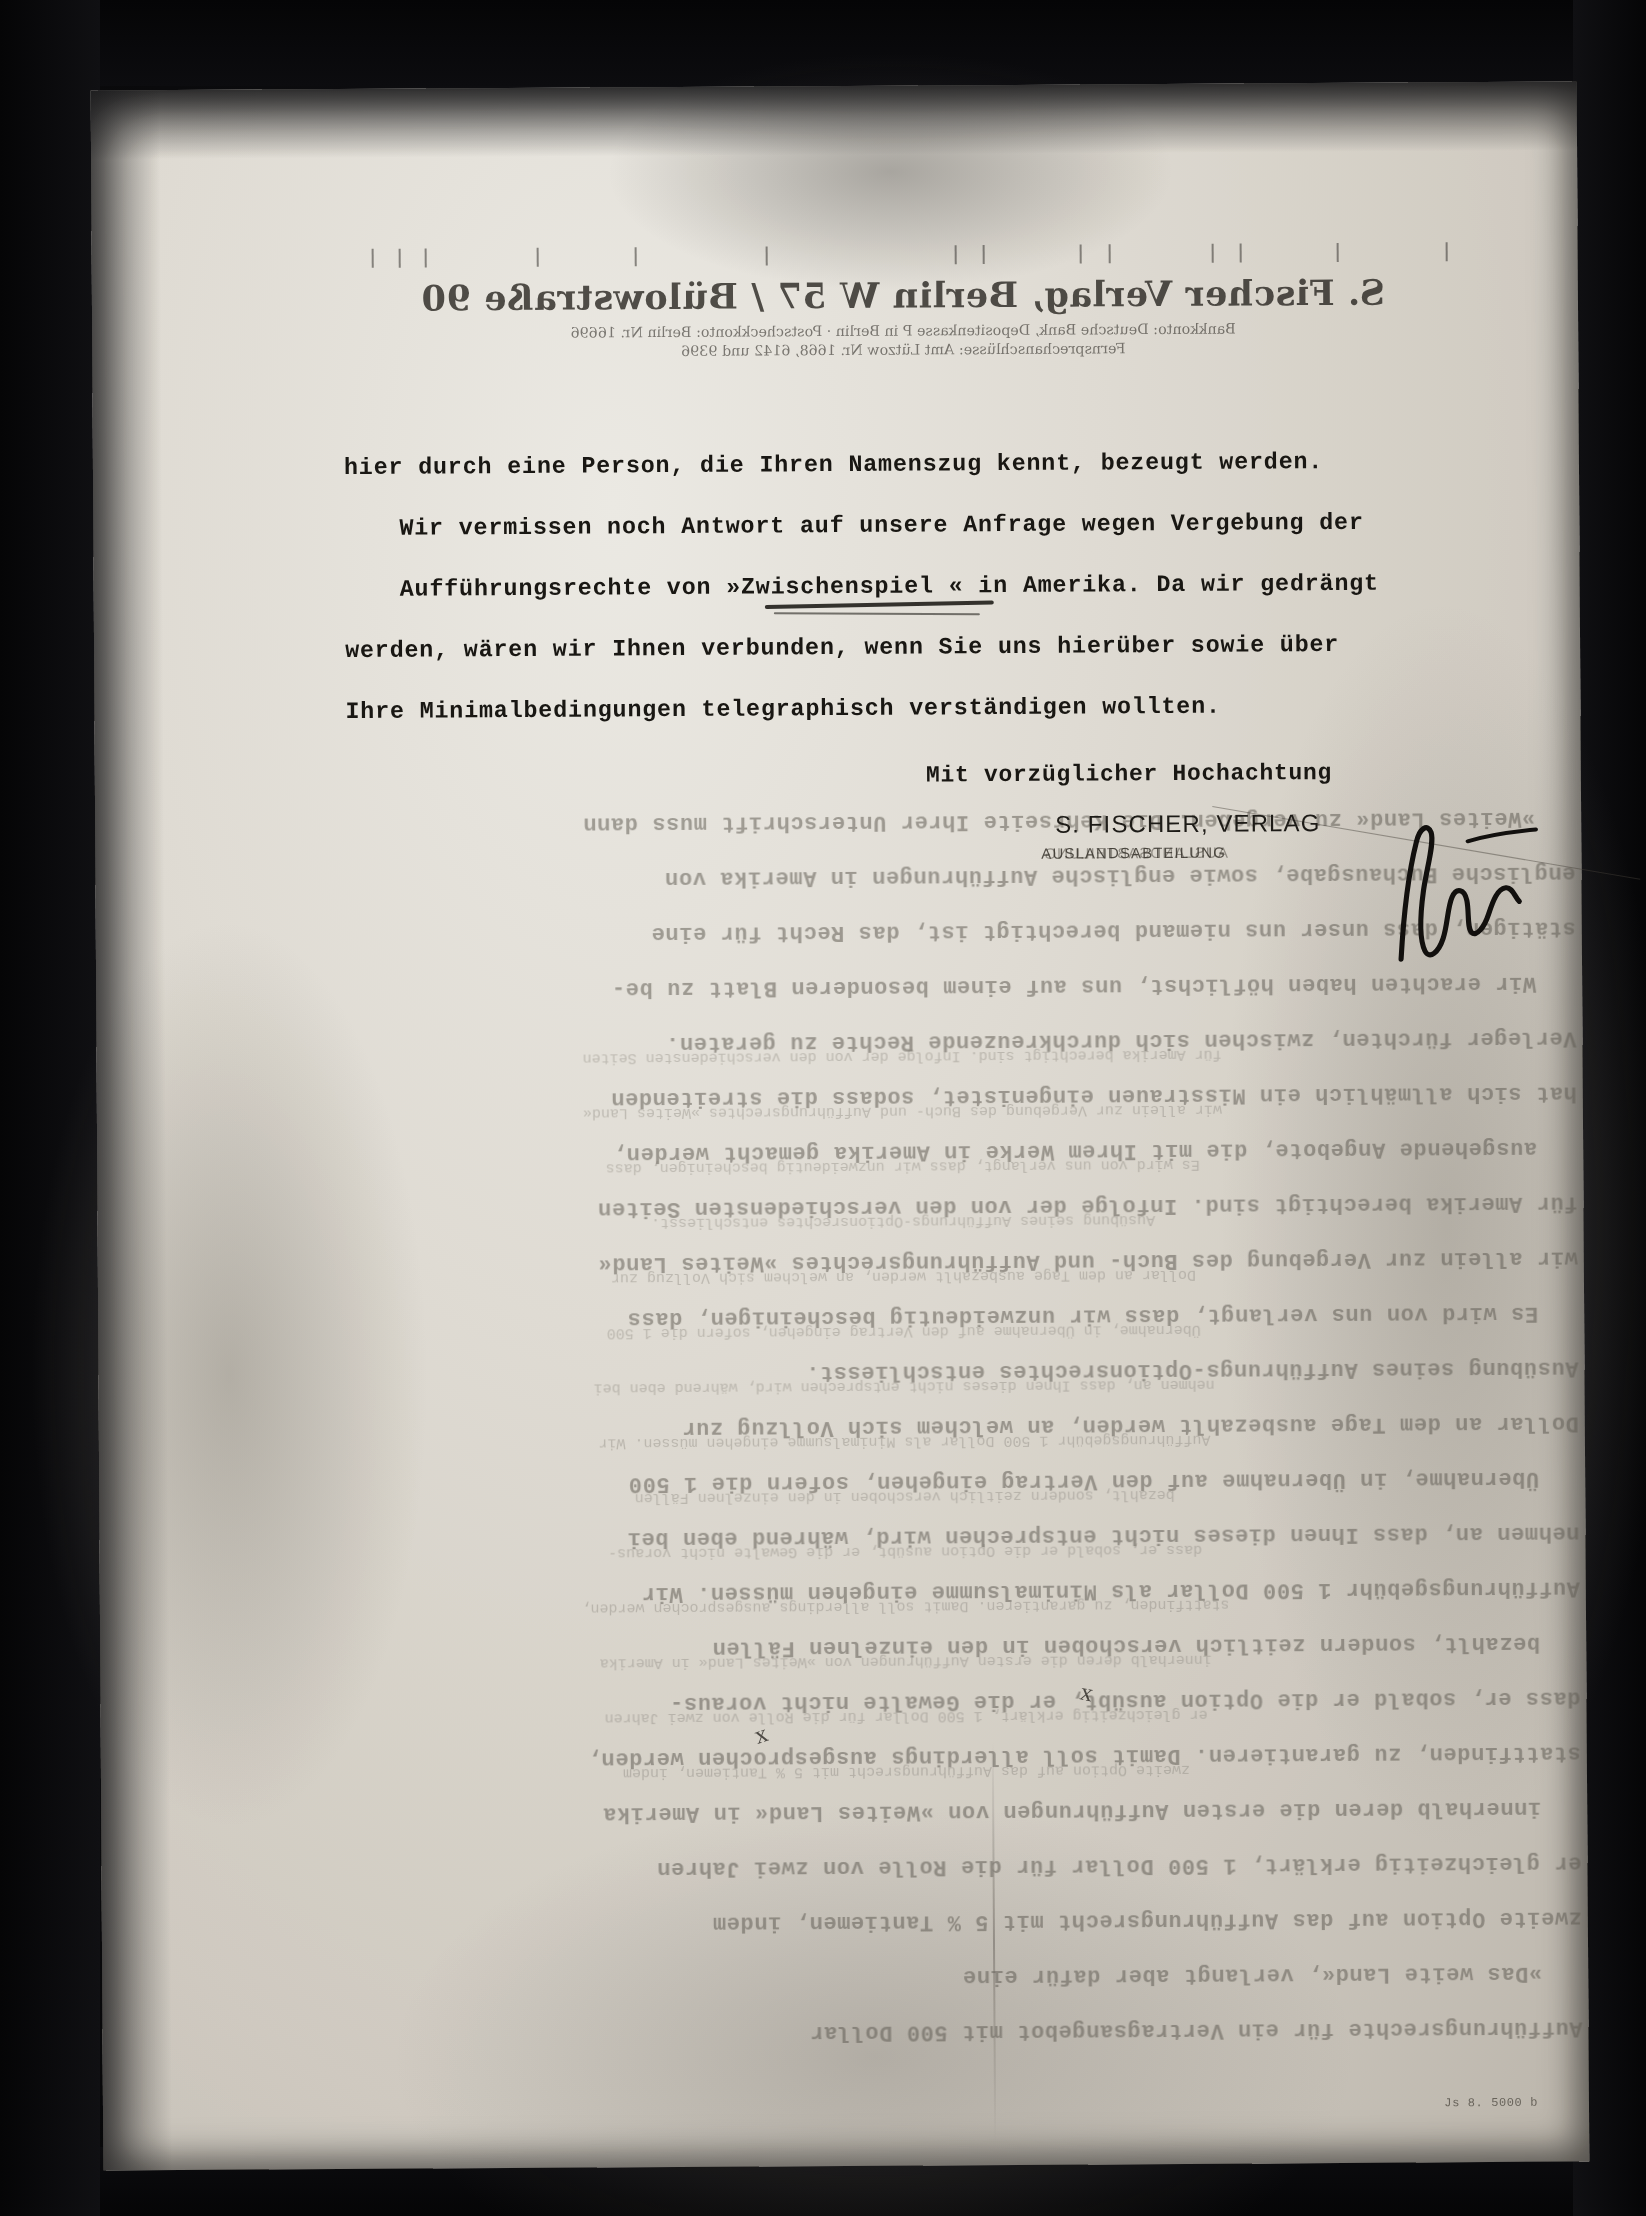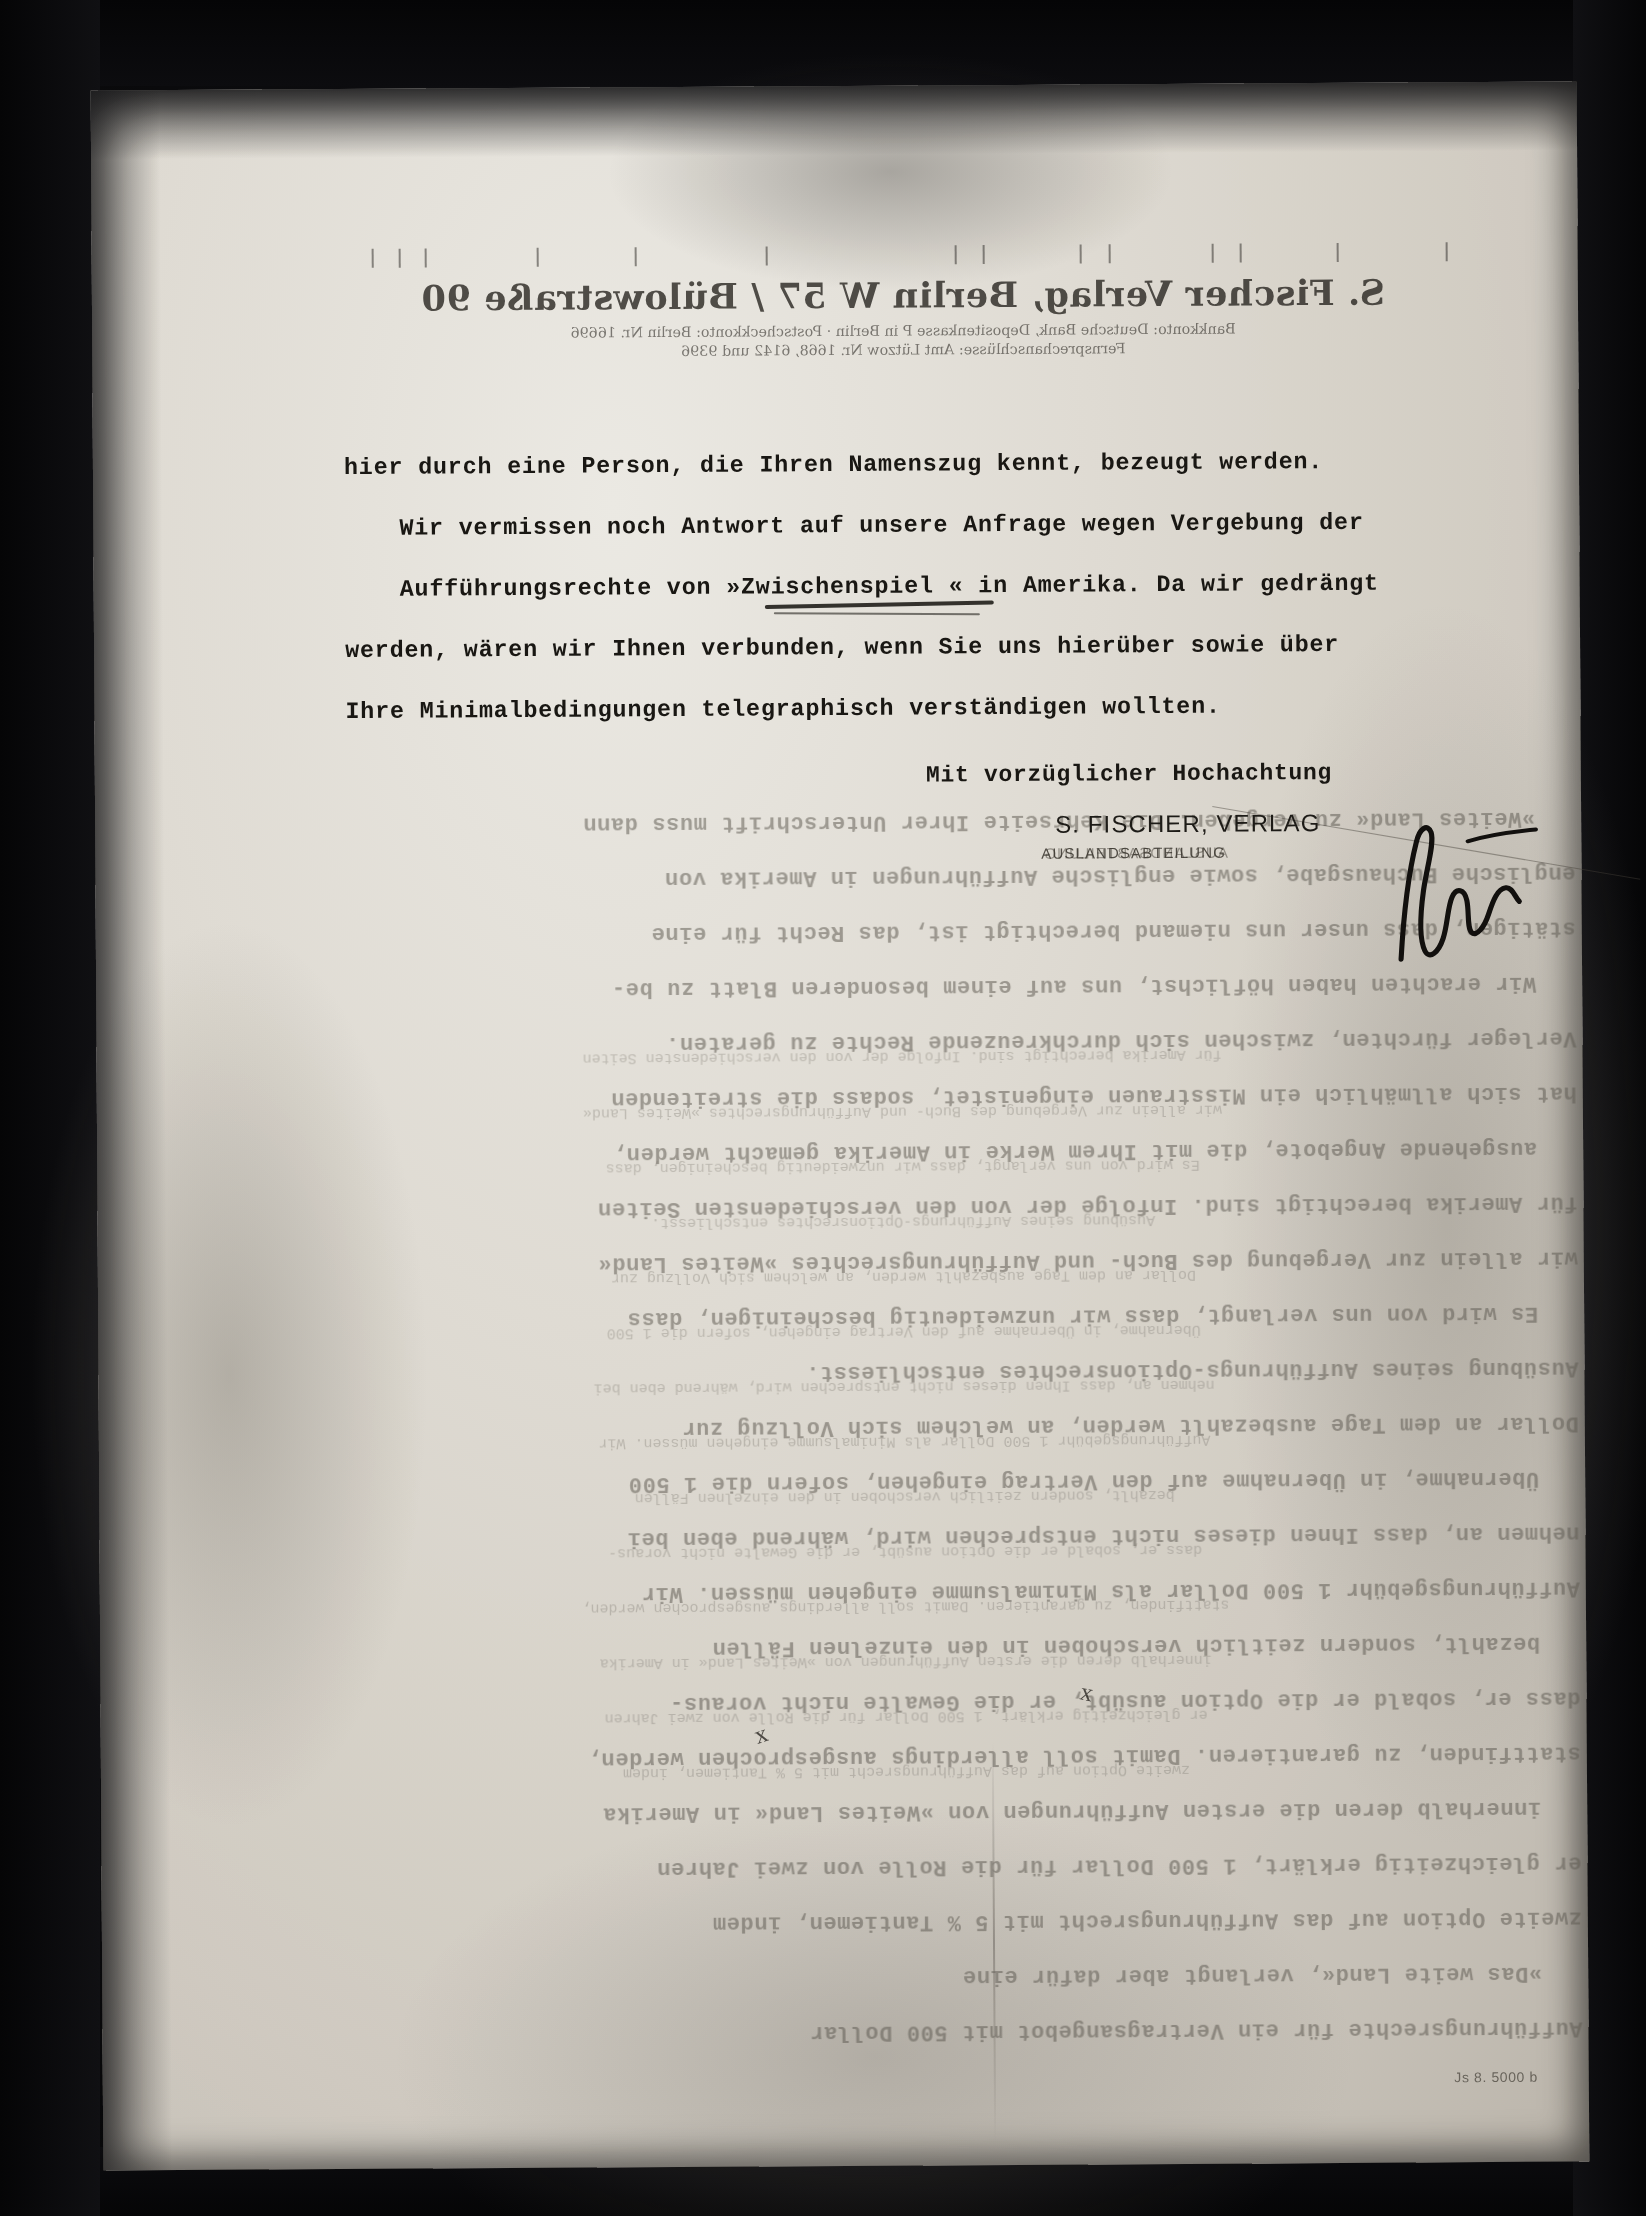--- a/index.html
+++ b/index.html
@@ -248,24 +248,24 @@
     font-size: 15px;
     line-height: 55px;
     filter: blur(0.4px);
   }
   .showthrough2 p { margin: 0; white-space: nowrap; text-align:center; }
 
   
   .archcode {
     position: absolute;
     right: 51px;
-    bottom: 77px;
+    bottom: 52px;
     color: #4c4840;
-    font-family: Liberation Sans, sans-serif;
-    font-size: 14px;
+    font-family: Liberation Mono, monospace;
+    font-size: 12px;
     letter-spacing: 0.6px;
     opacity: 0.75;
     white-space: nowrap;
   }
 
   
   .fold {
     position: absolute;
     left: 891px;
     top: 1657px;

